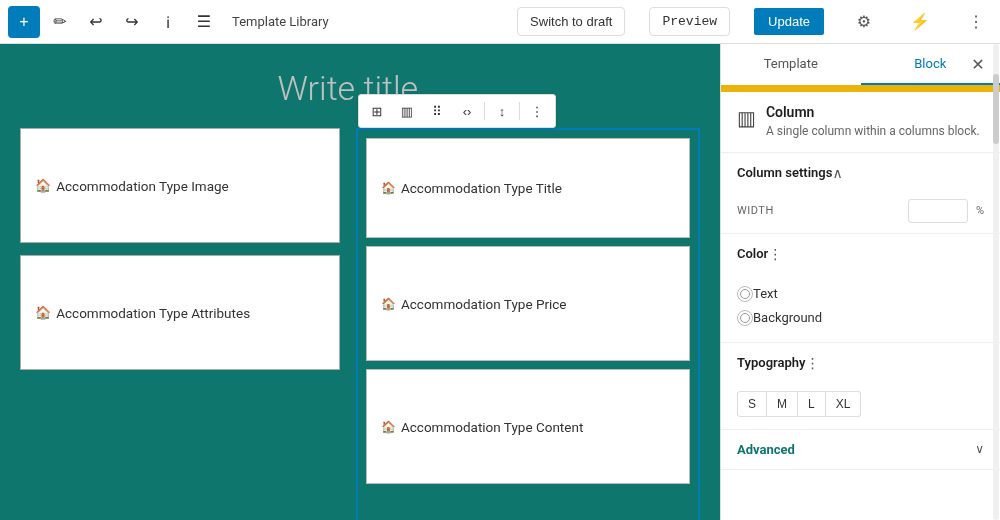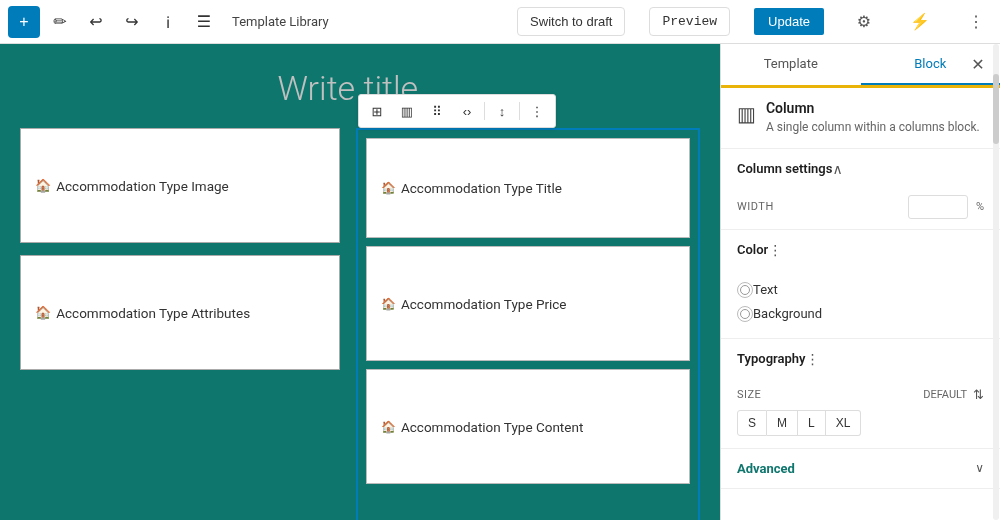--- a/index.html
+++ b/index.html
@@ -18,21 +18,21 @@
     .toolbar-btn.blue { background: #007cba; color: #fff; border-radius: 4px; }
     .toolbar-title { margin-left: 8px; font-size: 13px; color: #444; flex: 1; }
     .toolbar-right { display: flex; align-items: center; gap: 24px; margin-left: auto; }
     .btn-switch-draft { background: transparent; border: 1px solid #ddd; border-radius: 4px; padding: 6px 12px; font-size: 13px; cursor: pointer; color: #333; }
     .btn-preview { background: transparent; border: 1px solid #ddd; border-radius: 4px; padding: 6px 12px; font-size: 13px; cursor: pointer; color: #333; font-family: Liberation Mono, monospace; }
     .btn-update { background: #007cba; color: #fff; border: none; border-radius: 2px; padding: 6px 14px; font-size: 13px; cursor: pointer; font-weight: 500; }
     .toolbar-icon-btn { width: 32px; height: 32px; border: none; background: transparent; cursor: pointer; border-radius: 4px; display: flex; align-items: center; justify-content: center; color: #555; font-size: 16px; }
 
     
     .right-panel { width: 280px; flex-shrink: 0; background: #fff; border-left: 1px solid #ddd; overflow-y: auto; }
-    .panel-tabs { display: flex; border-bottom: 3px solid #eab308; position: relative; }
+    .panel-tabs { display: flex; border-bottom: 7px solid #eab308; position: relative; }
     .panel-tab { flex: 1; text-align: center; padding: 12px 0; font-size: 13px; cursor: pointer; color: #555; border-bottom: 2px solid transparent; }
     .panel-tab.active { color: #007cba; border-bottom: 2px solid #007cba; }
     .panel-close { position: absolute; right: 8px; top: 50%; transform: translateY(-50%); background: transparent; border: none; cursor: pointer; font-size: 16px; color: #555; width: 28px; height: 28px; display: flex; align-items: center; justify-content: center; border-radius: 3px; }
 
     
     .panel-content { padding: 0; }
 
     
     .block-info { padding: 12px 16px; border-bottom: 1px solid #eee; display: flex; gap: 10px; align-items: flex-start; }
     .block-info-icon { font-size: 20px; color: #444; margin-top: 2px; }
@@ -264,25 +264,20 @@
           </div>
         </div>
       </div>
 
       <div class="settings-section">
         <div class="settings-section-header">
           <span class="settings-section-title">Typography</span>
           <span class="color-menu-icon">⋮</span>
         </div>
         <div class="typography-section">
-          <div class="typo-size-row">
-            <span class="typo-size-label">SIZE</span>
-            <span class="typo-size-value">DEFAULT</span>
-            <span class="typo-size-icon">⇅</span>
-          </div>
           <div class="typo-size-buttons">
             <button class="typo-size-btn">S</button>
             <button class="typo-size-btn">M</button>
             <button class="typo-size-btn">L</button>
             <button class="typo-size-btn" style="border-left:none; border-radius: 0 3px 3px 0;">XL</button>
           </div>
         </div>
       </div>
 
       <div class="settings-section">

